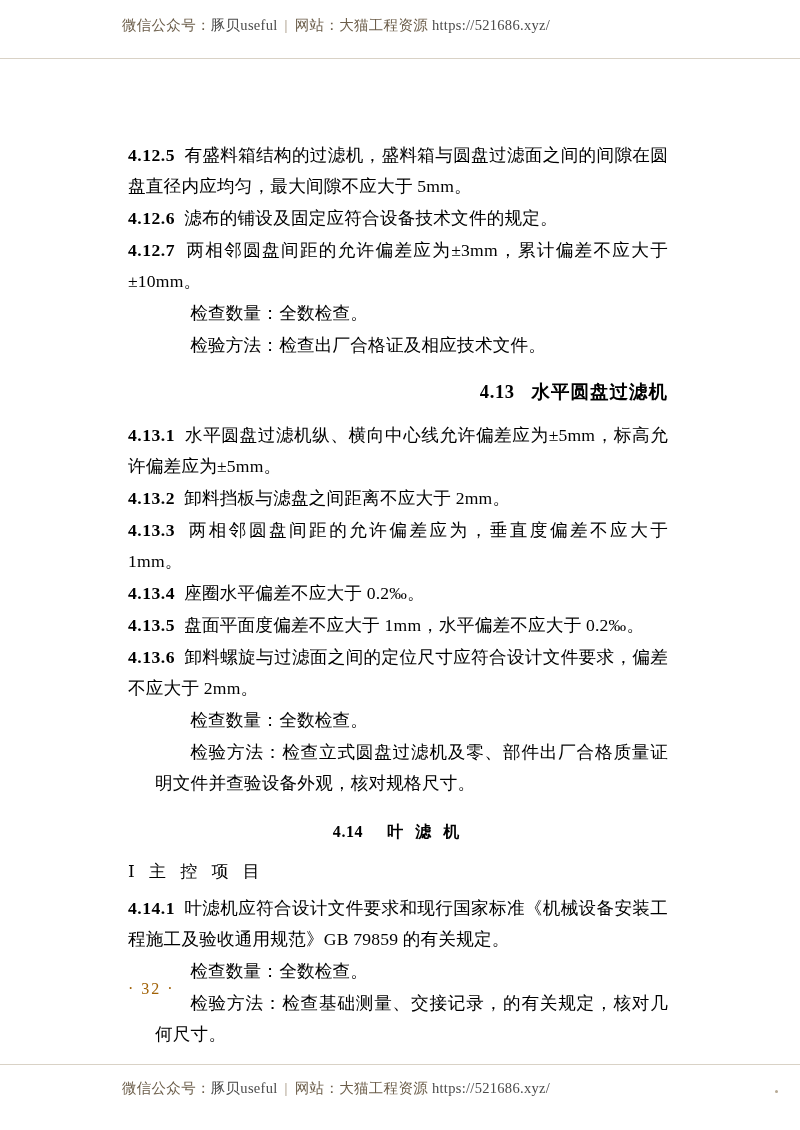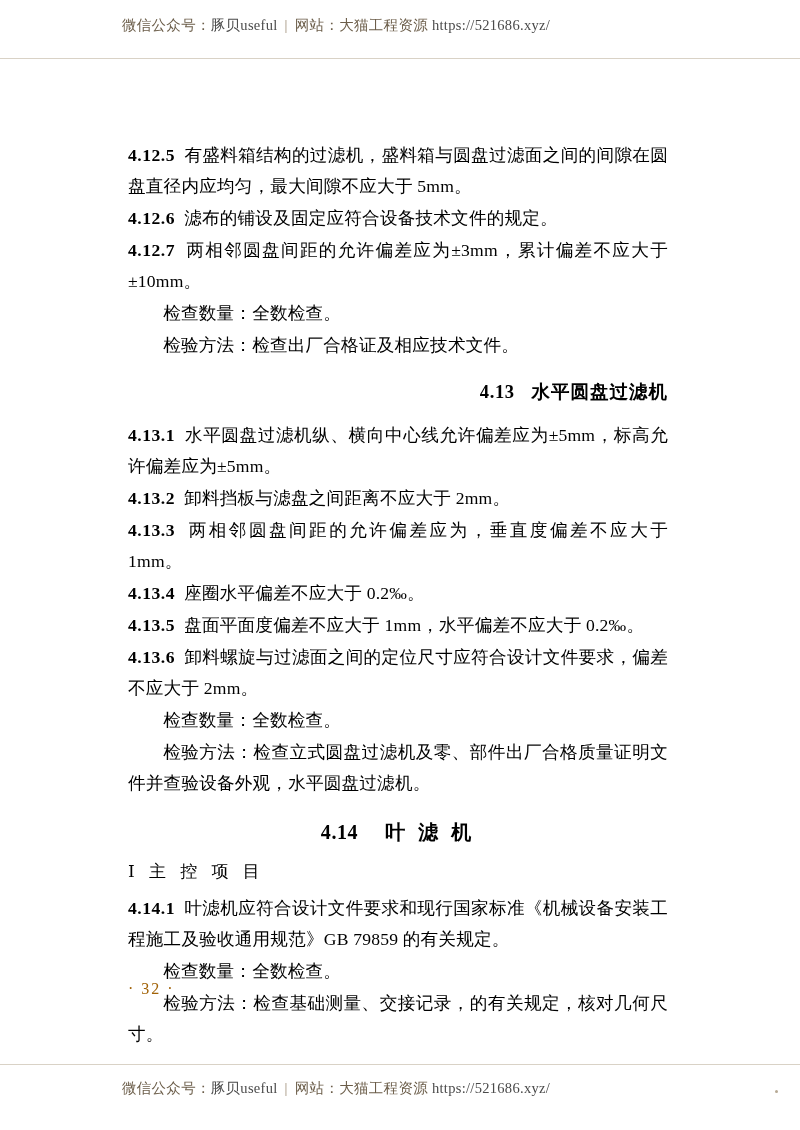--- a/index.html
+++ b/index.html
@@ -92,32 +92,33 @@
   .num {
     font-family: "Liberation Serif", "DejaVu Serif", serif;
     letter-spacing: 0.6px;
     margin-top: 16px;
   }
   .para {
     text-indent: 0;
   }
   .para-indent {
     text-indent: 2em;
+    margin-left: 27px;
   }
   .sec-head {
     text-align: right;
     font-size: 18.5px;
     font-weight: bold;
     margin: 16px 0 13px 0;
     line-height: 30px;
     letter-spacing: 1px;
   }
   .sec-head-wide {
     text-align: center;
-    font-size: 20px;
+    font-size: 16px;
     font-weight: bold;
     margin: 18px 0 10px 0;
     line-height: 30px;
     letter-spacing: 4px;
   }
   .sub-head {
     text-align: left;
     font-size: 17px;
     margin: 6px 0 6px 0;
     line-height: 30px;
@@ -188,21 +189,21 @@
     <p class="para">
       <span class="lead num">4.13.5</span>&nbsp;&nbsp;<span>盘面平面度偏差不应大于 1mm，水平偏差不应大于 0.2‰。</span>
     </p>
 
     <p class="para">
       <span class="lead num">4.13.6</span>&nbsp;&nbsp;<span>卸料螺旋与过滤面之间的定位尺寸应符合设计文件要求，偏差不应大于 2mm。</span>
     </p>
 
     <p class="para-indent">检查数量：全数检查。</p>
 
-    <p class="para-indent">检验方法：检查立式圆盘过滤机及零、部件出厂合格质量证明文件并查验设备外观，水平圆盘过滤机。</p>
+    <p class="para-indent">检验方法：检查立式圆盘过滤机及零、部件出厂合格质量证明文件并查验设备外观，核对规格尺寸。</p>
 
     <div class="sec-head-wide">
       <span class="num">4.14</span>&nbsp;&nbsp;&nbsp;<span>叶 滤 机</span>
     </div>
 
     <div class="sub-head">Ⅰ 主 控 项 目</div>
 
     <p class="para">
       <span class="lead num">4.14.1</span>&nbsp;&nbsp;<span>叶滤机应符合设计文件要求和现行国家标准《机械设备安装工程施工及验收通用规范》GB 79859 的有关规定。</span>
     </p>

